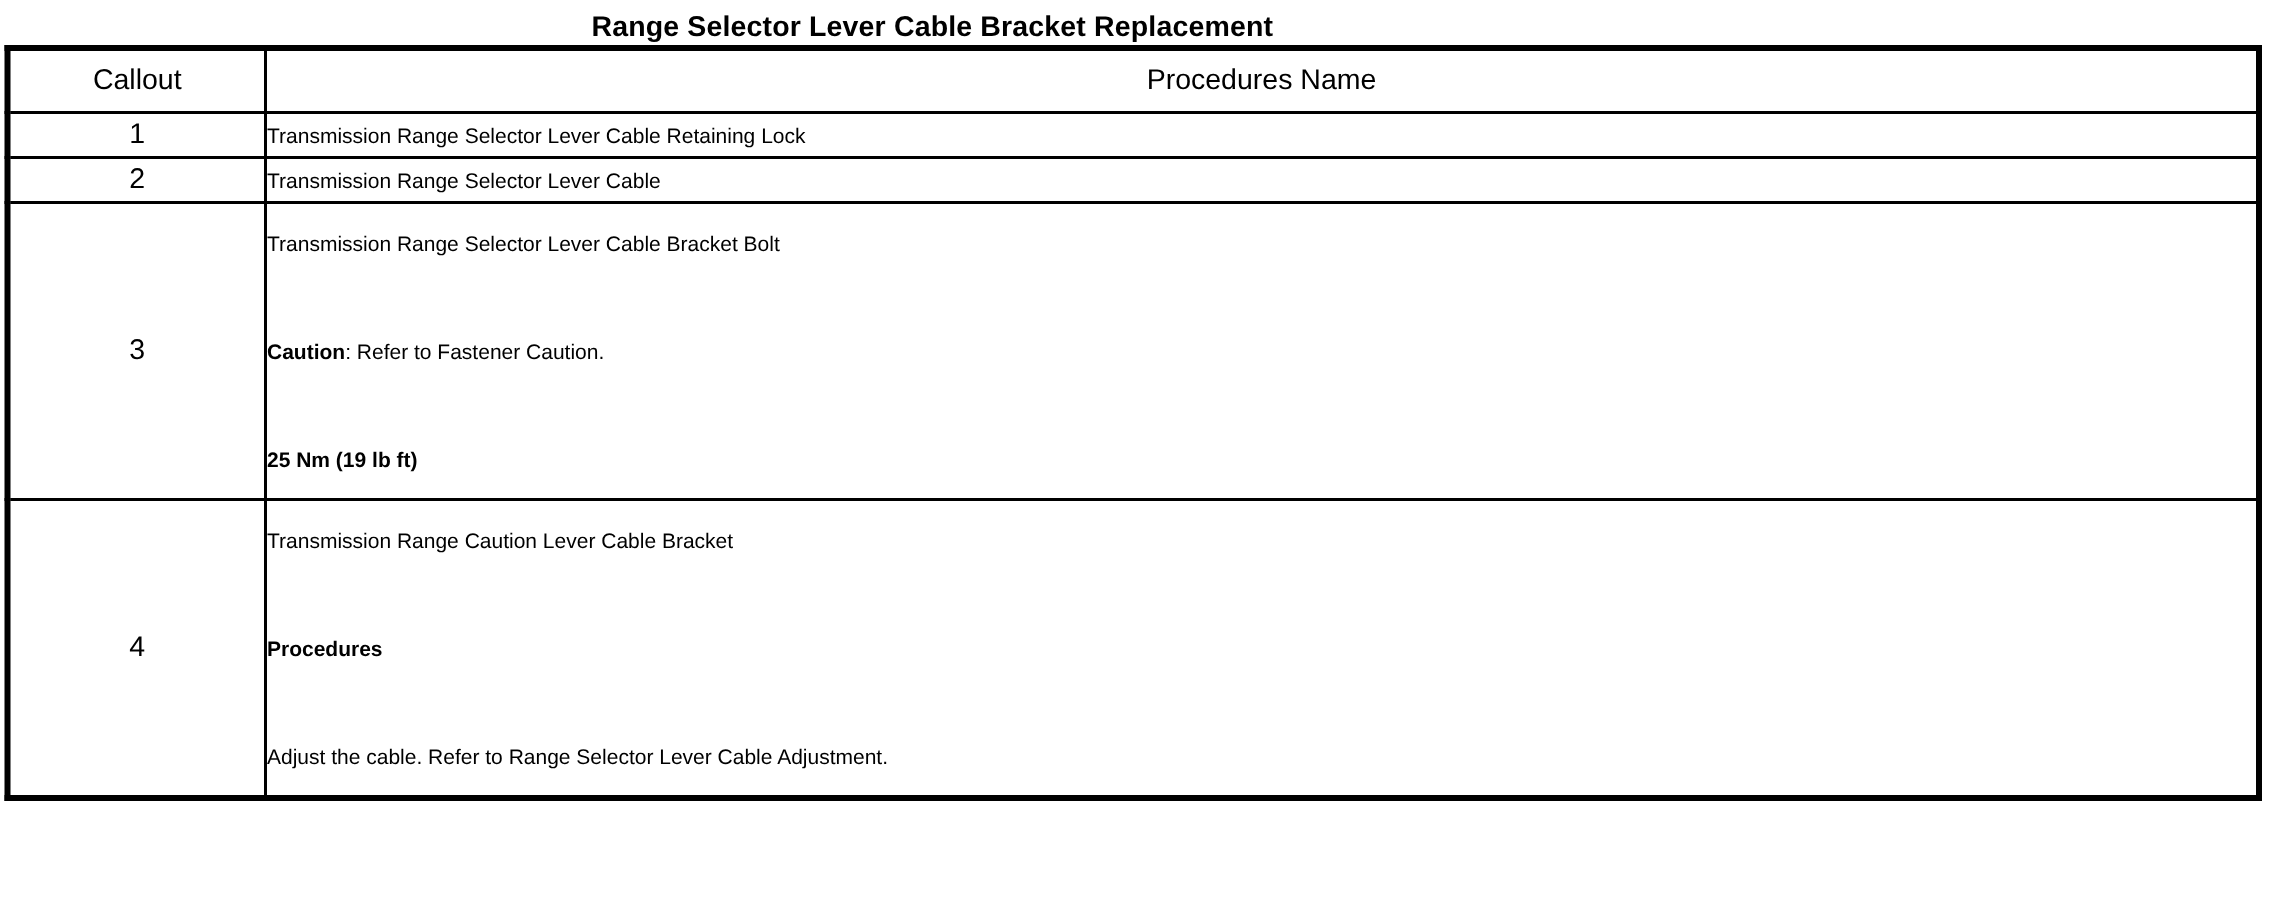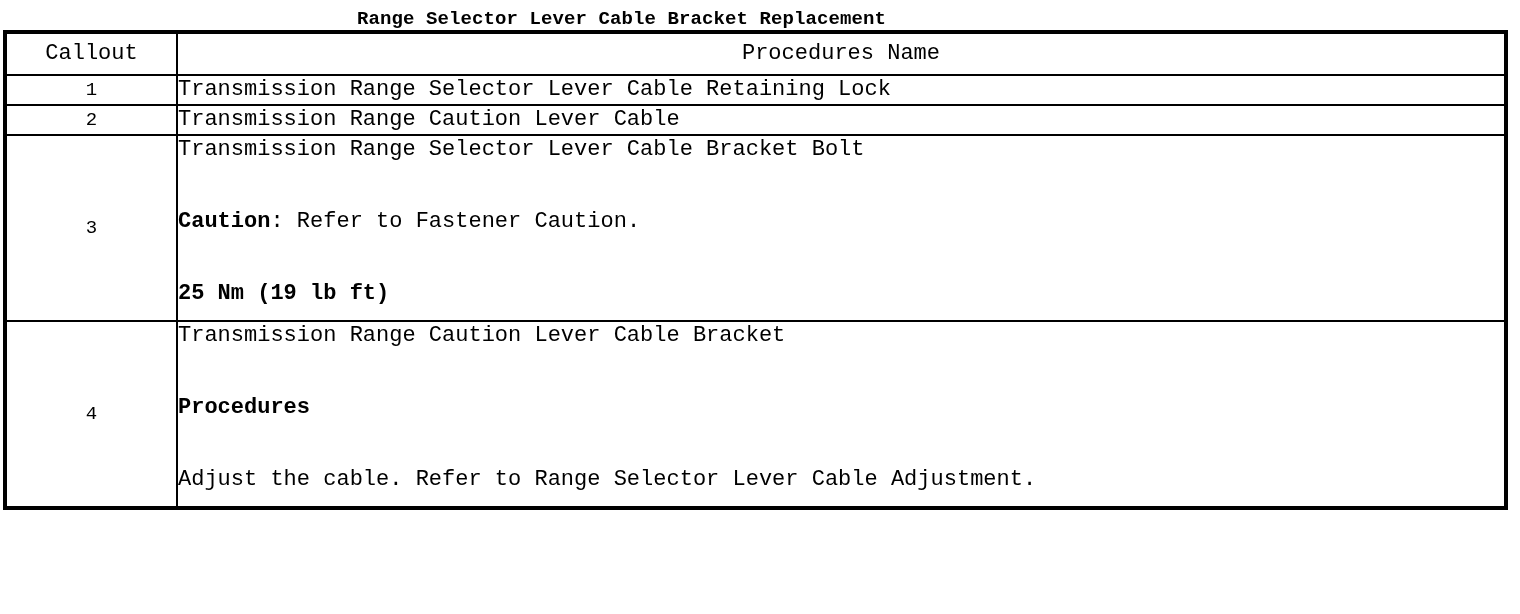--- a/index.html
+++ b/index.html
@@ -12,21 +12,20 @@
     height: 614px;
     font-family: "Liberation Sans", sans-serif;
     color: #000000;
     overflow: hidden;
   }
 
   .page {
     position: relative;
     width: 1243px;
     height: 614px;
-    font-family: Liberation Mono, monospace;
   }
 
   .doc-title {
     text-align: center;
     font-size: 19px;
     font-weight: bold;
     line-height: 30px;
     height: 30px;
     padding-top: 4px;
     box-sizing: border-box;
@@ -48,21 +47,21 @@
     vertical-align: middle;
     font-weight: normal;
   }
 
   col.col-callout { width: 172px; }
   col.col-name { width: 1329px; }
 
   
   .hdr-cell {
     text-align: center;
-    font-size: 22px;
+    font-size: 19px;
     font-weight: bold;
     height: 40px;
     line-height: 40px;
   }
 
   
   .prelim-cell {
     padding: 12px 10px 14px 10px;
   }
   .prelim-title {
@@ -93,35 +92,36 @@
   
   .callout-num {
     text-align: center;
     font-size: 19px;
     line-height: 26px;
   }
 
   
   .name-cell {
     padding: 8px 8px 8px 7px;
-    font-size: 22px;
+    font-size: 14px;
     line-height: 28px;
   }
   .name-cell .blk {
     margin: 0;
     padding: 0;
   }
   .name-cell .blk + .blk {
     margin-top: 44px;
   }
   .name-cell .bold {
     font-weight: bold;
   }
 
   .row-tall .name-cell {
+    padding-top: 12px;
     padding-bottom: 12px;
   }
 </style>
 </head>
 <body>
 
 <div class="page">
 
   <div class="doc-title">Range Selector Lever Cable Bracket Replacement</div>
 
@@ -141,21 +141,21 @@
       <tr>
         <td class="callout-num">1</td>
         <td class="name-cell">
           <p class="blk">Transmission Range Selector Lever Cable Retaining Lock</p>
         </td>
       </tr>
 
       <tr>
         <td class="callout-num">2</td>
         <td class="name-cell">
-          <p class="blk">Transmission Range Caution Lever Cable</p>
+          <p class="blk">Transmission Range Selector Lever Cable</p>
         </td>
       </tr>
 
       <tr class="row-tall">
         <td class="callout-num">3</td>
         <td class="name-cell">
           <p class="blk">Transmission Range Selector Lever Cable Bracket Bolt</p>
           <p class="blk">
             <span class="bold">Caution</span><span>: Refer to Fastener Caution.</span>
           </p>

